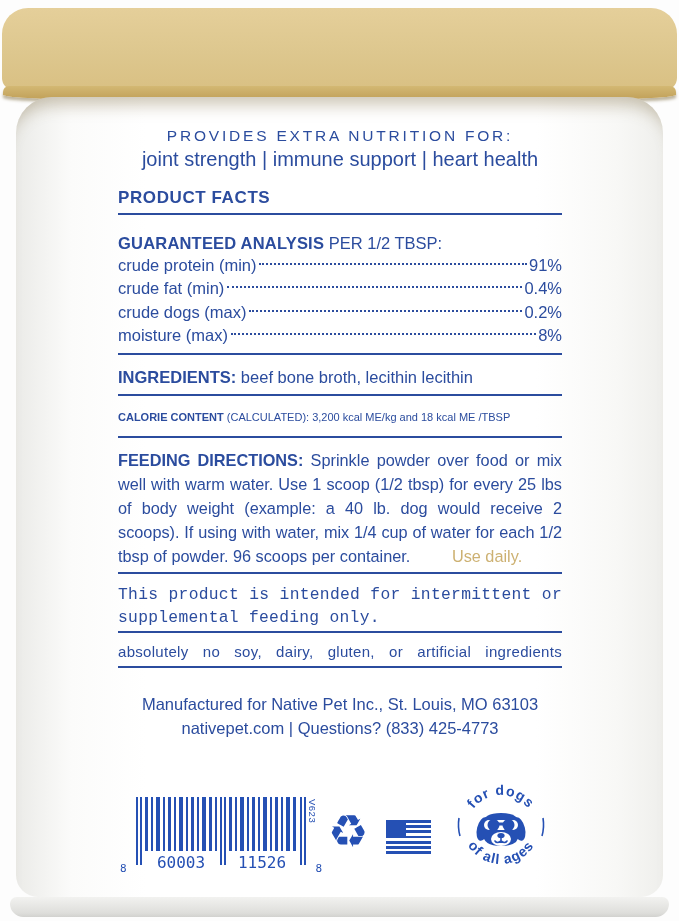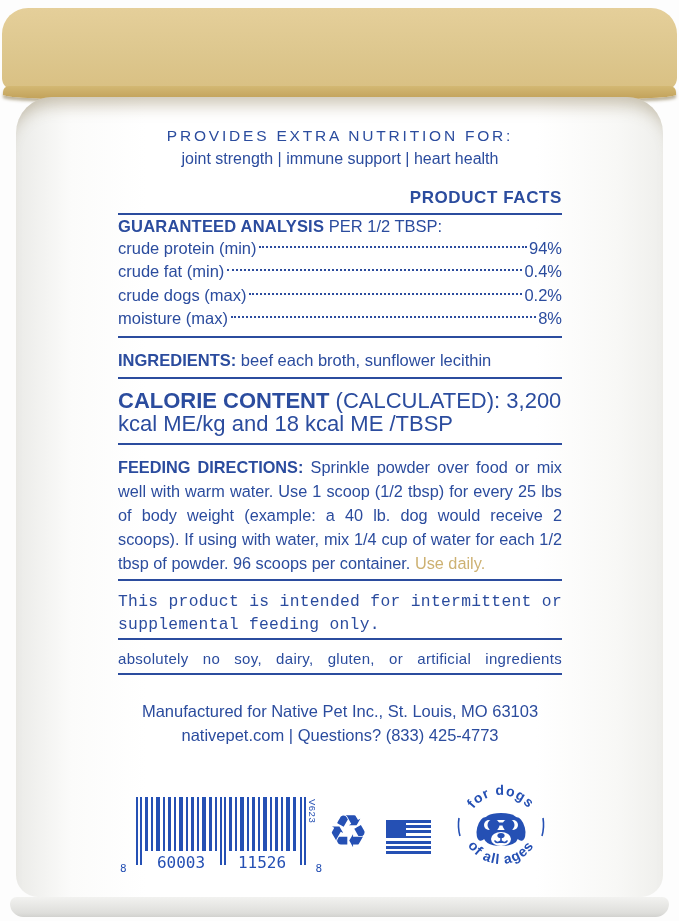--- a/index.html
+++ b/index.html
@@ -32,33 +32,33 @@
     box-shadow:inset 0 20px 16px -12px rgba(115,95,50,.35);
   }
   .jar-base{
     position:absolute;top:897px;left:10px;width:659px;height:20px;
     background:linear-gradient(180deg,#f2f2f0 0%,#dededb 80%,#d2d2cf 100%);
     border-radius:8px 8px 16px 16px;
   }
   
   .content{position:absolute;left:118px;top:126px;width:444px;}
   .tagline-title{font-size:15.5px;letter-spacing:2.8px;line-height:20px;text-align:center;}
-  .tagline-items{font-size:16px;line-height:22px;text-align:center;margin-top:2px;}
-  .panel-title{font-size:17px;font-weight:bold;letter-spacing:.6px;line-height:20px;text-align:right;margin-top:18px;}
+  .tagline-items{font-size:20px;line-height:22px;text-align:center;margin-top:2px;}
+  .panel-title{font-size:17px;font-weight:bold;letter-spacing:.6px;line-height:20px;text-align:left;margin-top:18px;}
   .rule{height:2px;background:var(--blue);margin-top:5px;}
-  .ga-head{margin-top:0;font-size:16.5px;line-height:22px;}
+  .ga-head{margin-top:17px;font-size:16.5px;line-height:22px;}
   .ga-head b{letter-spacing:.2px;}
   .ga-row{display:flex;align-items:center;font-size:16.5px;line-height:23.4px;}
   .ga-dots{flex:1;border-bottom:2px dotted var(--blue);margin:0 2px 4px 3px;}
   .sec{margin-top:11px;font-size:16.5px;line-height:23px;}
   .rule.tight{margin-top:5px;}
-  .calorie{margin-top:10px;font-size:22px;line-height:23.5px;}
+  .calorie{margin-top:10px;font-size:11px;line-height:23.5px;}
   .rule.r-cal{margin-top:7px;}
   .feeding{margin-top:10px;font-size:16.3px;line-height:24px;text-align:justify;}
-  .gold{color:var(--gold);}
+  .gold{color:var(--gold);margin-left:37px;}
   .rule.r-feed{margin-top:4px;}
   .disclaimer{margin-top:9px;font-size:16.3px;line-height:23px;text-align:justify;letter-spacing:.3px;font-family:Liberation Mono, monospace;}
   .rule.r-disc{margin-top:2px;}
   .claims{margin-top:8px;font-size:15px;line-height:22px;letter-spacing:.3px;text-align:justify;text-align-last:justify;}
   .rule.r-claims{margin-top:3px;}
   .footer{margin-top:24px;text-align:center;font-size:16.5px;line-height:24px;}
   
   .barcode-wrap{position:absolute;left:120px;top:797px;width:206px;height:84px;color:var(--ico);}
   .bc-svg{position:absolute;left:14px;top:0;}
   .bc-outer{position:absolute;bottom:6px;font-size:11px;font-family:"DejaVu Sans Mono",monospace;color:var(--ico);}
@@ -89,41 +89,41 @@
     <div class="tagline-items">joint strength | immune support | heart health</div>
 
     <div class="panel-title">PRODUCT FACTS</div>
     <div class="rule"></div>
 
     <div class="ga-head"><b>GUARANTEED ANALYSIS</b> <span>PER 1/2 TBSP:</span></div>
 
     <div class="ga-row">
       <span>crude protein (min)</span>
       <span class="ga-dots"></span>
-      <span>94%</span>
+      <span>91%</span>
     </div>
     <div class="ga-row">
       <span>crude fat (min)</span>
       <span class="ga-dots"></span>
       <span>0.4%</span>
     </div>
     <div class="ga-row">
       <span>crude dogs (max)</span>
       <span class="ga-dots"></span>
       <span>0.2%</span>
     </div>
     <div class="ga-row">
       <span>moisture (max)</span>
       <span class="ga-dots"></span>
       <span>8%</span>
     </div>
 
     <div class="rule tight"></div>
 
-    <div class="sec"><b>INGREDIENTS:</b> <span>beef each broth, sunflower lecithin</span></div>
+    <div class="sec"><b>INGREDIENTS:</b> <span>beef bone broth, lecithin lecithin</span></div>
 
     <div class="rule tight"></div>
 
     <div class="calorie"><b>CALORIE CONTENT</b> <span>(CALCULATED): 3,200 kcal ME/kg and 18 kcal ME /TBSP</span></div>
 
     <div class="rule r-cal"></div>
 
     <div class="feeding"><b>FEEDING DIRECTIONS:</b> <span>Sprinkle powder over food or mix well with warm water. Use 1 scoop (1/2 tbsp) for every 25 lbs of body weight (example: a 40 lb. dog would receive 2 scoops). If using with water, mix 1/4 cup of water for each 1/2 tbsp of powder. 96 scoops per container.</span> <span class="gold">Use daily.</span></div>
 
     <div class="rule r-feed"></div>

